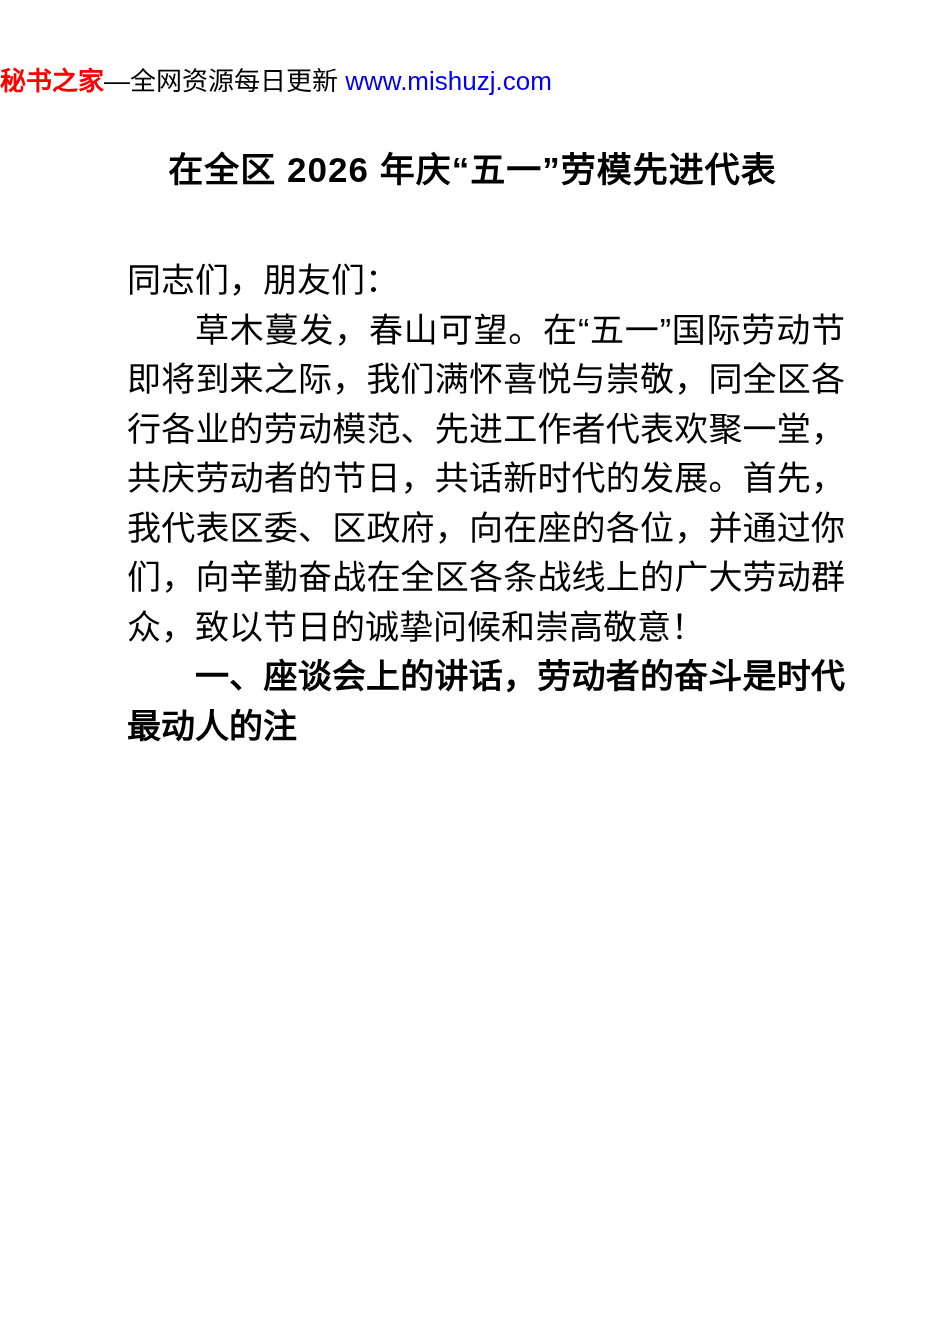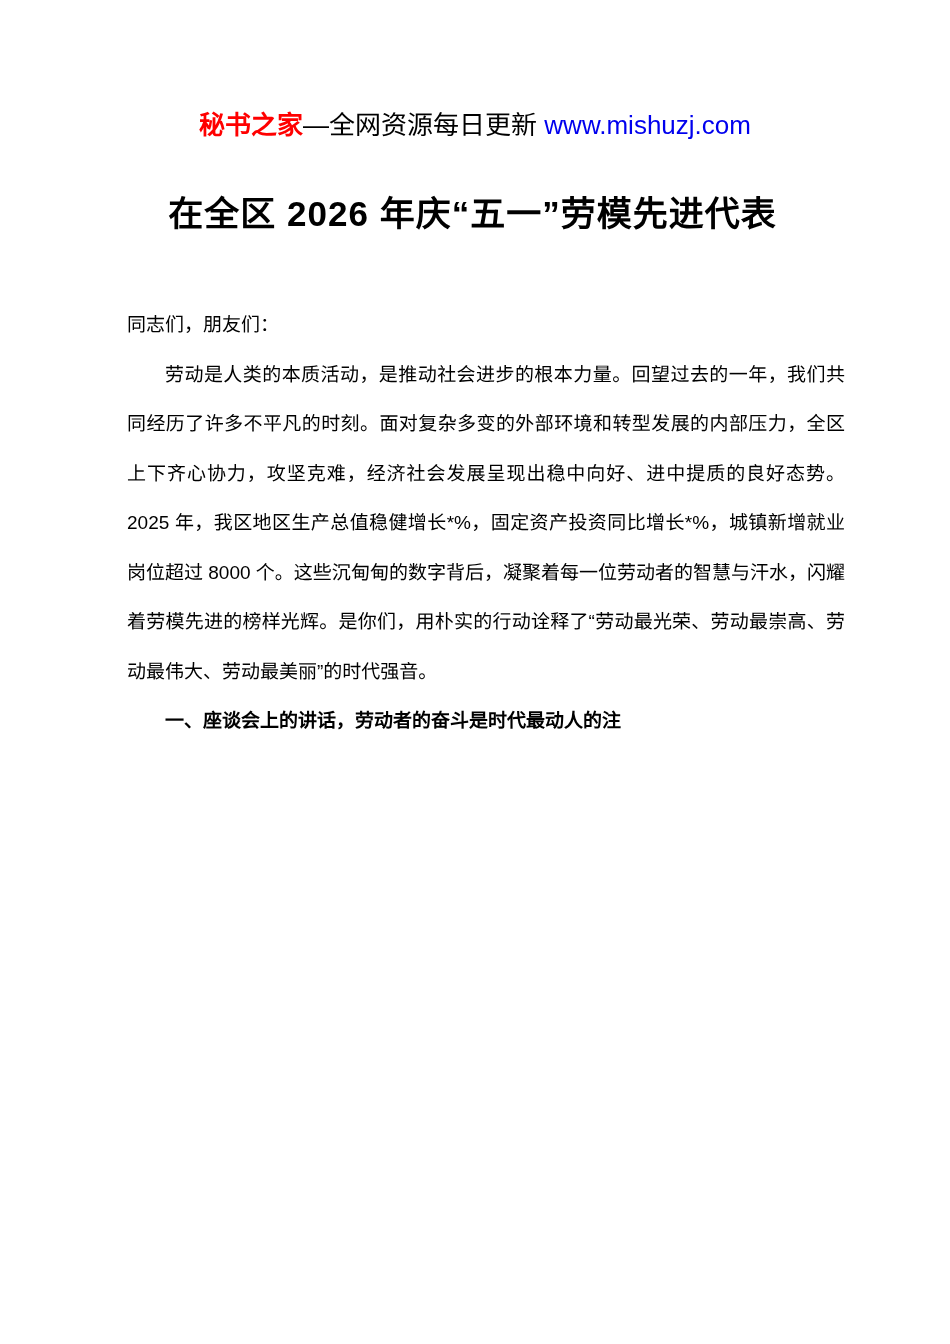--- a/index.html
+++ b/index.html
@@ -11,22 +11,21 @@
     position: relative;
     width: 950px;
     height: 1344px;
     background: #ffffff;
     overflow: hidden;
     font-family: "Liberation Sans", "DejaVu Sans", sans-serif;
     color: #000000;
   }
   
   .site-header {
-    padding-top: 108px;
-    text-align: center;
+    padding-top: 64px;
     font-size: 26px;
     line-height: 34px;
     white-space: nowrap;
   }
   .brand {
     color: #ff0000;
     font-weight: bold;
   }
   .tagline {
     color: #000000;
@@ -43,21 +42,21 @@
     margin: 46px 5px 0 0;
     text-align: center;
     font-size: 35px;
     line-height: 52px;
     font-weight: bold;
     letter-spacing: 1px;
   }
   
   .doc-body {
     margin: 60px 105px 0 127px;
-    font-size: 19px;
+    font-size: 34px;
     line-height: 49.5px;
     text-align: justify;
     text-justify: inter-ideograph;
   }
   .doc-body p {
     margin: 0;
     padding: 0;
   }
   .indent {
     text-indent: 2em;
@@ -74,17 +73,17 @@
   <div class="site-header">
     <span class="brand">秘书之家</span><span class="tagline">—全网资源每日更新 </span><a class="site-url">www.mishuzj.com</a>
   </div>
 
   <h1 class="doc-title">
     <span>在全区 2026 年庆“五一”劳模先进代表</span><br>
   </h1>
 
   <div class="doc-body">
     <p class="salutation">同志们，朋友们：</p>
-    <p class="indent">劳动是人类的本质活动，是推动社会进步的根本力量。回望过去的一年，我们共同经历了许多不平凡的时刻。面对复杂多变的外部环境和转型发展的内部压力，全区上下齐心协力，攻坚克难，经济社会发展呈现出稳中向好、进中提质的良好态势。2025 年，我区地区生产总值稳健增长*%，固定资产投资同比增长*%，城镇新增就业岗位超过 8000 个。这些沉甸甸的数字背后，凝聚着每一位劳动者的智慧与汗水，闪耀着劳模先进的榜样光辉。是你们，用朴实的行动诠释了“劳动最光荣、劳动最崇高、劳动最伟大、劳动最美丽”的时代强音。</p>
+    <p class="indent">草木蔓发，春山可望。在“五一”国际劳动节即将到来之际，我们满怀喜悦与崇敬，同全区各行各业的劳动模范、先进工作者代表欢聚一堂，共庆劳动者的节日，共话新时代的发展。首先，我代表区委、区政府，向在座的各位，并通过你们，向辛勤奋战在全区各条战线上的广大劳动群众，致以节日的诚挚问候和崇高敬意！</p>
     <p class="indent section-heading">一、座谈会上的讲话，劳动者的奋斗是时代最动人的注</p>
   </div>
 
 </div>
 
 </body></html>

